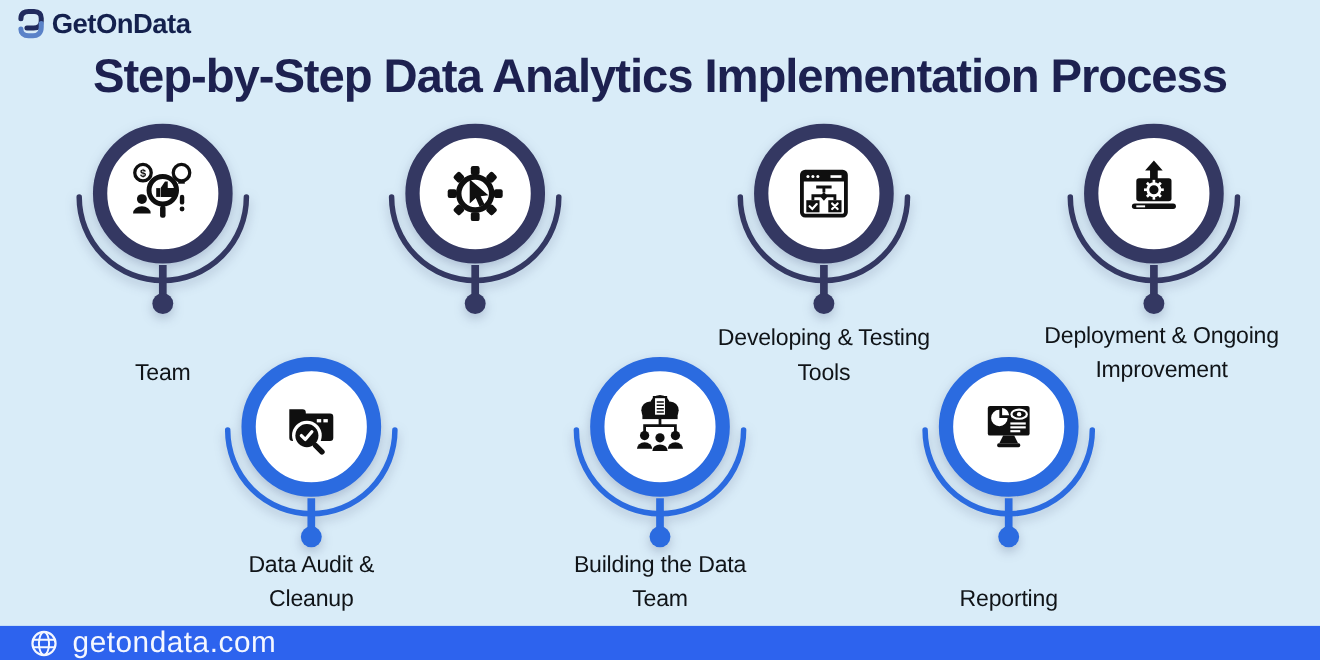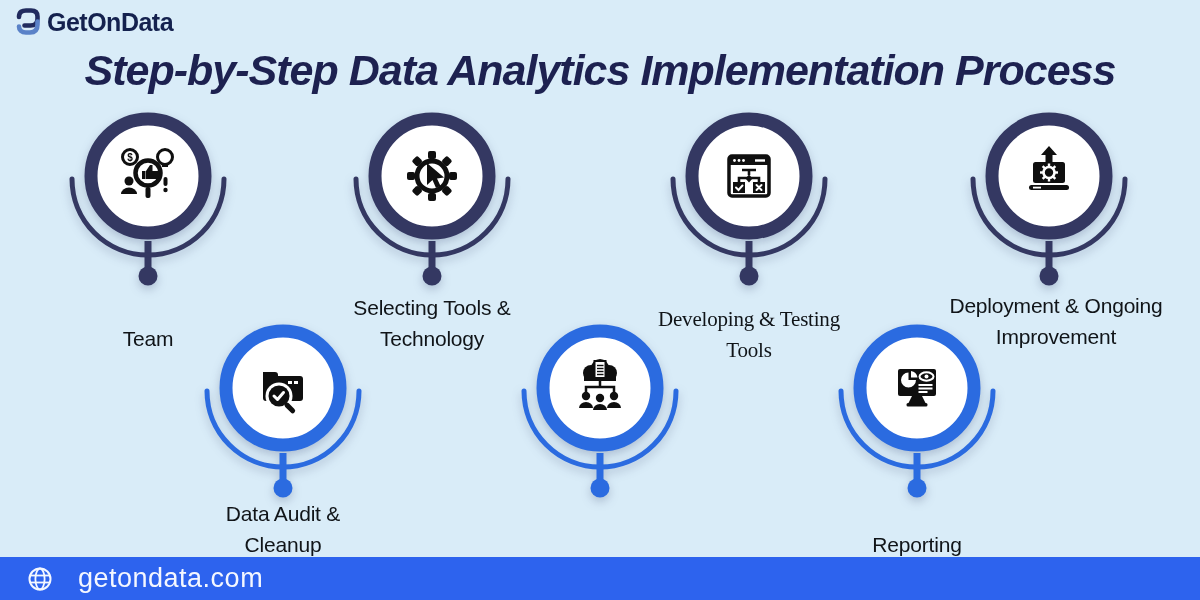--- a/index.html
+++ b/index.html
@@ -17,37 +17,37 @@
     font-family:"Liberation Sans",sans-serif;
     background:var(--bg);
     position:relative;
   }
   .stage{position:absolute;inset:0;border-radius:14px;}
   
   .logo{position:absolute;top:7px;left:12px;display:flex;align-items:center;gap:5px;}
   .logo-text{font-size:25px;font-weight:800;color:#14214e;letter-spacing:-0.5px;}
   .page-title{
     position:absolute;top:46px;left:0;width:1200px;text-align:center;
-    font-size:43px;font-weight:800;color:var(--title);letter-spacing:-1px;font-style:italic;
+    font-size:43px;font-weight:800;color:var(--title);letter-spacing:-1px;
   }
   
   .step{position:absolute;}
   .ornament{display:block;filter:drop-shadow(0 4px 5px rgba(45,55,100,.25));}
   .ornament.navy{color:var(--navy);}
   .ornament.blue{color:var(--blue);}
   .step-label{
     position:absolute;width:300px;text-align:center;
     font-size:21px;line-height:31px;font-weight:500;color:var(--ink);
     letter-spacing:-0.2px;
   }
   
   .footer-bar{
-    position:absolute;left:0;bottom:0;width:1200px;height:43px;
+    position:absolute;left:0;bottom:0;width:1200px;height:31px;
     background:var(--footer);display:flex;align-items:center;
-    padding-left:26px;gap:24px;
+    padding-left:26px;gap:12px;
   }
   .footer-url{color:#f4f7ff;font-size:27px;font-weight:500;letter-spacing:0.5px;}
   .globe{display:block;}
 </style>
 </head>
 <body>
 
 <div class="stage">
 
   <div class="logo">
@@ -123,24 +123,20 @@
           <rect x="28" y="7" width="8" height="8" rx="2" transform="rotate(135 32 32)"></rect>
           <rect x="28" y="7" width="8" height="8" rx="2" transform="rotate(180 32 32)"></rect>
           <rect x="28" y="7" width="8" height="8" rx="2" transform="rotate(225 32 32)"></rect>
           <rect x="28" y="7" width="8" height="8" rx="2" transform="rotate(270 32 32)"></rect>
           <rect x="28" y="7" width="8" height="8" rx="2" transform="rotate(315 32 32)"></rect>
         </g>
         <circle cx="32" cy="32" r="15" fill="#ffffff" stroke="#0f0f0f" stroke-width="5"></circle>
         <path d="M27,19 L27,41 L32.5,36 L36,44 L40.5,42 L37,34.5 L44,33.5 Z" fill="#0f0f0f"></path>
       </g>
     </svg>
-    <div class="step-label" style="left:-60px;top:201px;">
-      <span>Selecting Tools &amp;</span><br>
-      <span>Technology</span>
-    </div>
   </div>
 
   <div class="step" style="left:510px;top:303px;">
     <svg class="ornament blue" width="180" height="205" viewBox="0 0 180 205">
       <line x1="90" y1="150" x2="90" y2="182" stroke="currentColor" stroke-width="7"></line>
       <path d="M14 88 A76 76 0 0 0 166 88" fill="none" stroke="currentColor" stroke-width="5" stroke-linecap="round"></path>
       <circle cx="90" cy="185" r="9.5" fill="currentColor"></circle>
       <circle cx="90" cy="85" r="57" fill="#ffffff" stroke="currentColor" stroke-width="13"></circle>
       <g transform="translate(58,53)" fill="#0f0f0f">
         <circle cx="23" cy="17" r="8"></circle>
@@ -154,20 +150,24 @@
         <line x1="29" y1="18.5" x2="35.5" y2="18.5" stroke="#0f0f0f" stroke-width="1.4"></line>
         <path d="M32,25 v6 M18,37 v-6 h28 v6" stroke="#0f0f0f" stroke-width="2.5" fill="none"></path>
         <circle cx="18" cy="40" r="4.2"></circle>
           <path d="M11,52 a7,6 0 0 1 14,0 z"></path>
         <circle cx="32" cy="42" r="4.2"></circle>
           <path d="M25,54 a7,6 0 0 1 14,0 z"></path>
         <circle cx="46" cy="40" r="4.2"></circle>
           <path d="M39,52 a7,6 0 0 1 14,0 z"></path>
       </g>
     </svg>
+    <div class="step-label" style="left:-60px;top:195px;">
+      <span>Building the Data</span><br>
+      <span>Team</span>
+    </div>
   </div>
 
   <div class="step" style="left:659px;top:91px;">
     <svg class="ornament navy" width="180" height="205" viewBox="0 0 180 205">
       <line x1="90" y1="150" x2="90" y2="182" stroke="currentColor" stroke-width="7"></line>
       <path d="M14 88 A76 76 0 0 0 166 88" fill="none" stroke="currentColor" stroke-width="5" stroke-linecap="round"></path>
       <circle cx="90" cy="185" r="9.5" fill="currentColor"></circle>
       <circle cx="90" cy="85" r="57" fill="#ffffff" stroke="currentColor" stroke-width="13"></circle>
       <g transform="translate(58,53)">
         <rect x="12" y="12" width="40" height="40" rx="3" fill="none" stroke="#0f0f0f" stroke-width="3.5"></rect>
@@ -177,21 +177,21 @@
         <circle cx="26.5" cy="16.5" r="1.4" fill="#ffffff"></circle>
         <rect x="38" y="15.3" width="10" height="2.4" fill="#ffffff"></rect>
         <path d="M25,26 H39 M32,26 V31 M22,38 V34 H42 V38" stroke="#0f0f0f" stroke-width="2.6" fill="none"></path>
         <path d="M32,30.5 l3.5,4 -3.5,4 -3.5,-4 z" fill="#0f0f0f"></path>
         <rect x="16" y="38" width="12" height="11" fill="#0f0f0f"></rect>
         <path d="M19,43.5 l2.5,2.5 4,-4.5" stroke="#ffffff" stroke-width="2" fill="none" stroke-linecap="round"></path>
         <rect x="36" y="38" width="12" height="11" fill="#0f0f0f"></rect>
         <path d="M39.5,41 l5,5 m0,-5 l-5,5" stroke="#ffffff" stroke-width="2" stroke-linecap="round"></path>
       </g>
     </svg>
-    <div class="step-label" style="left:-60px;top:213px;font-family:Liberation Serif, serif;">
+    <div class="step-label" style="left:-60px;top:201px;">
       <span>Developing &amp; Testing</span><br>
       <span>Tools</span>
     </div>
   </div>
 
   <div class="step" style="left:827px;top:303px;">
     <svg class="ornament blue" width="180" height="205" viewBox="0 0 180 205">
       <line x1="90" y1="150" x2="90" y2="182" stroke="currentColor" stroke-width="7"></line>
       <path d="M14 88 A76 76 0 0 0 166 88" fill="none" stroke="currentColor" stroke-width="5" stroke-linecap="round"></path>
       <circle cx="90" cy="185" r="9.5" fill="currentColor"></circle>

